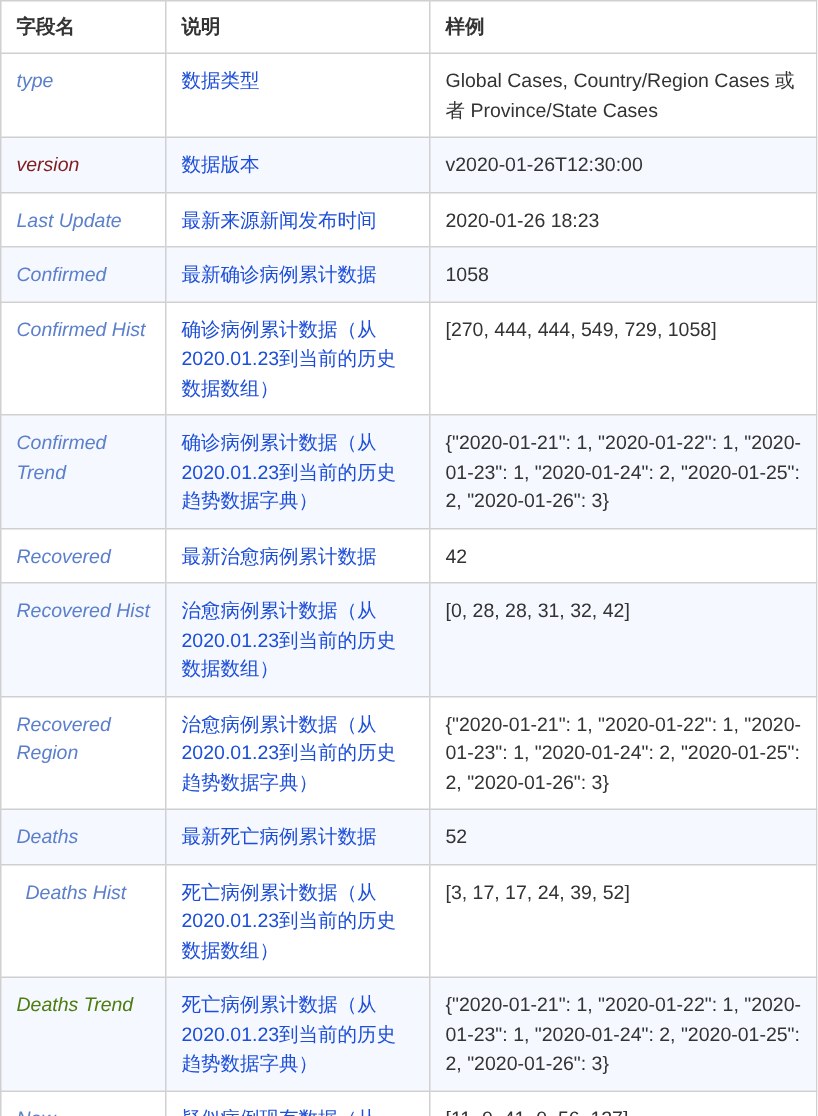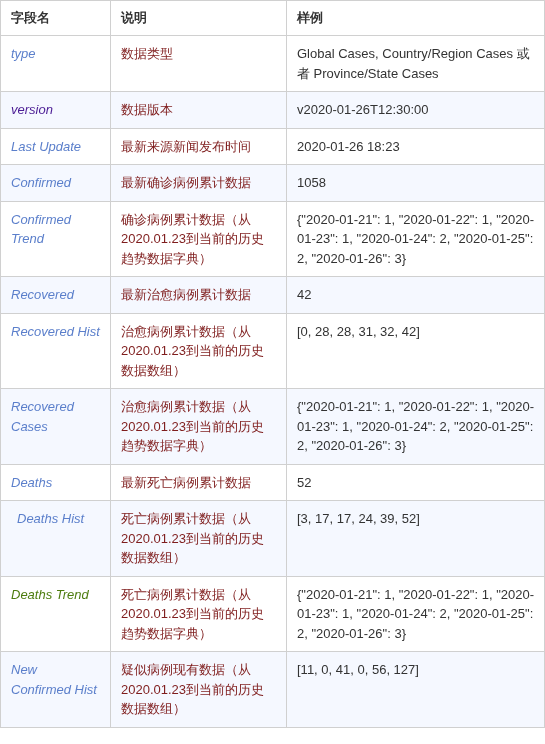--- a/index.html
+++ b/index.html
@@ -39,21 +39,21 @@
       line-height: 1.5;
     }
     td:first-child {
       width: 110px;
       color: #5b7fcb;
       font-style: italic;
       font-weight: normal;
     }
     td:nth-child(2) {
       width: 176px;
-      color: #7f1d1d;
+      color: #1d4ed8;
     }
     td:nth-child(3) {
       color: #333;
     }
   </style>
 </head>
 <body>
 
 <table>
   <thead>
@@ -63,51 +63,56 @@
       <th>样例</th>
     </tr>
   </thead>
   <tbody id="table-body">
   <tr>
         <td style="color: rgb(91, 127, 203); font-style: italic;">type</td>
         <td>数据类型</td>
         <td>Global Cases, Country/Region Cases 或者 Province/State Cases</td>
       </tr>
       <tr>
-        <td style="color: #4c1d95; font-style: italic;">version</td>
+        <td style="color: #7f1d1d; font-style: italic;">version</td>
         <td>数据版本</td>
         <td>v2020-01-26T12:30:00</td>
       </tr>
       <tr>
         <td style="color: rgb(91, 127, 203); font-style: italic;">Last Update</td>
         <td>最新来源新闻发布时间</td>
         <td>2020-01-26 18:23</td>
       </tr>
       <tr>
         <td style="color: rgb(91, 127, 203);  margin-left: 44px;">Confirmed</td>
         <td>最新确诊病例累计数据</td>
         <td>1058</td>
+      </tr>
+      <tr>
+        <td style="color: rgb(91, 127, 203); font-style: italic;">Confirmed Hist</td>
+        <td>确诊病例累计数据（从2020.01.23到当前的历史数据数组）</td>
+        <td>[270, 444, 444, 549, 729, 1058]</td>
       </tr>
       <tr>
         <td style="color: rgb(91, 127, 203); font-style: italic;">Confirmed Trend</td>
         <td>确诊病例累计数据（从2020.01.23到当前的历史趋势数据字典）</td>
         <td>{"2020-01-21": 1, "2020-01-22": 1, "2020-01-23": 1, "2020-01-24": 2, "2020-01-25": 2, "2020-01-26": 3}</td>
       </tr>
       <tr>
         <td style="color: rgb(91, 127, 203); font-style: italic;">Recovered</td>
         <td>最新治愈病例累计数据</td>
         <td>42</td>
       </tr>
       <tr>
         <td style="color: rgb(91, 127, 203); font-style: italic; margin-top: 28px;">Recovered Hist</td>
         <td>治愈病例累计数据（从2020.01.23到当前的历史数据数组）</td>
         <td>[0, 28, 28, 31, 32, 42]</td>
       </tr>
       <tr>
-        <td style="color: rgb(91, 127, 203); font-style: italic;">Recovered Cases</td>
+        <td style="color: rgb(91, 127, 203); font-style: italic;">Recovered Region</td>
         <td>治愈病例累计数据（从2020.01.23到当前的历史趋势数据字典）</td>
         <td>{"2020-01-21": 1, "2020-01-22": 1, "2020-01-23": 1, "2020-01-24": 2, "2020-01-25": 2, "2020-01-26": 3}</td>
       </tr>
       <tr>
         <td style="color: rgb(91, 127, 203); font-style: italic;">Deaths</td>
         <td>最新死亡病例累计数据</td>
         <td>52</td>
       </tr>
       <tr>
         <td style="color: rgb(91, 127, 203); font-style: italic; padding-left: 16px;">Deaths Hist</td>

